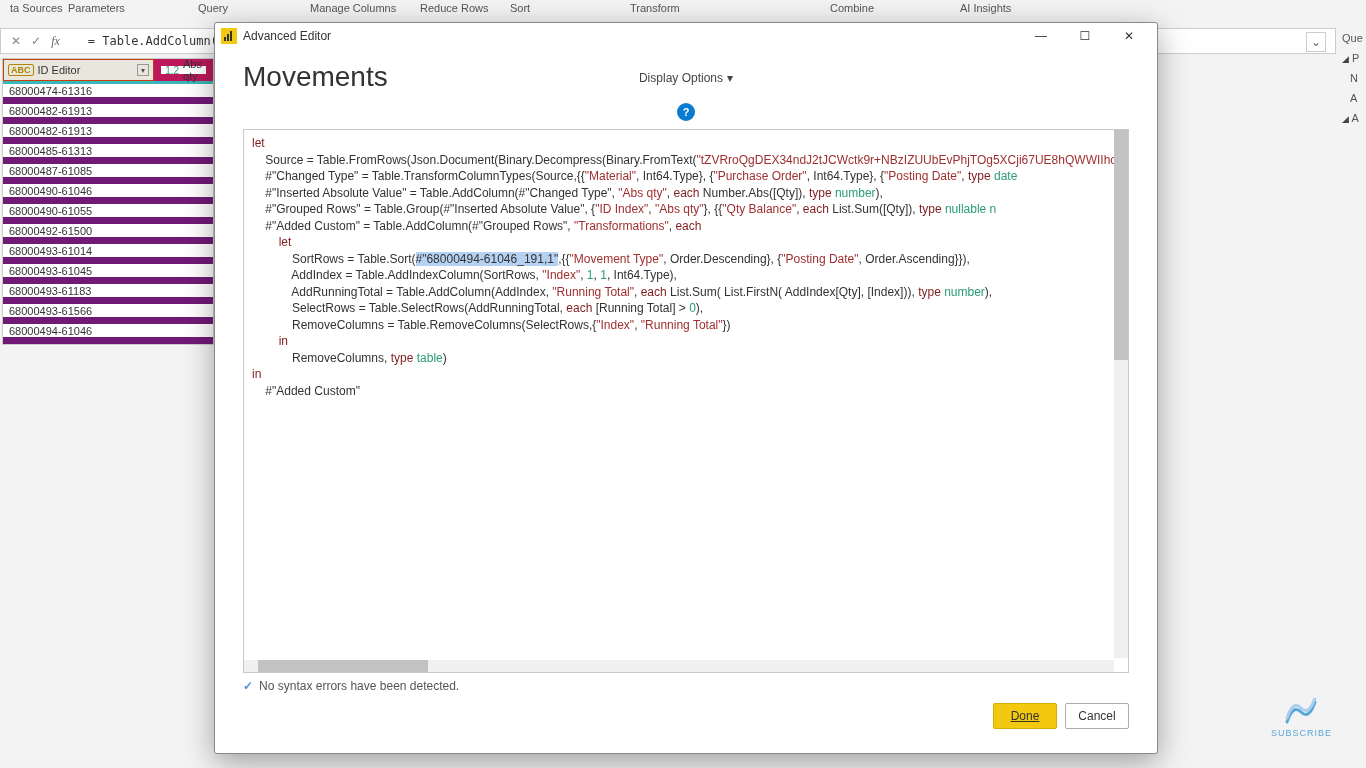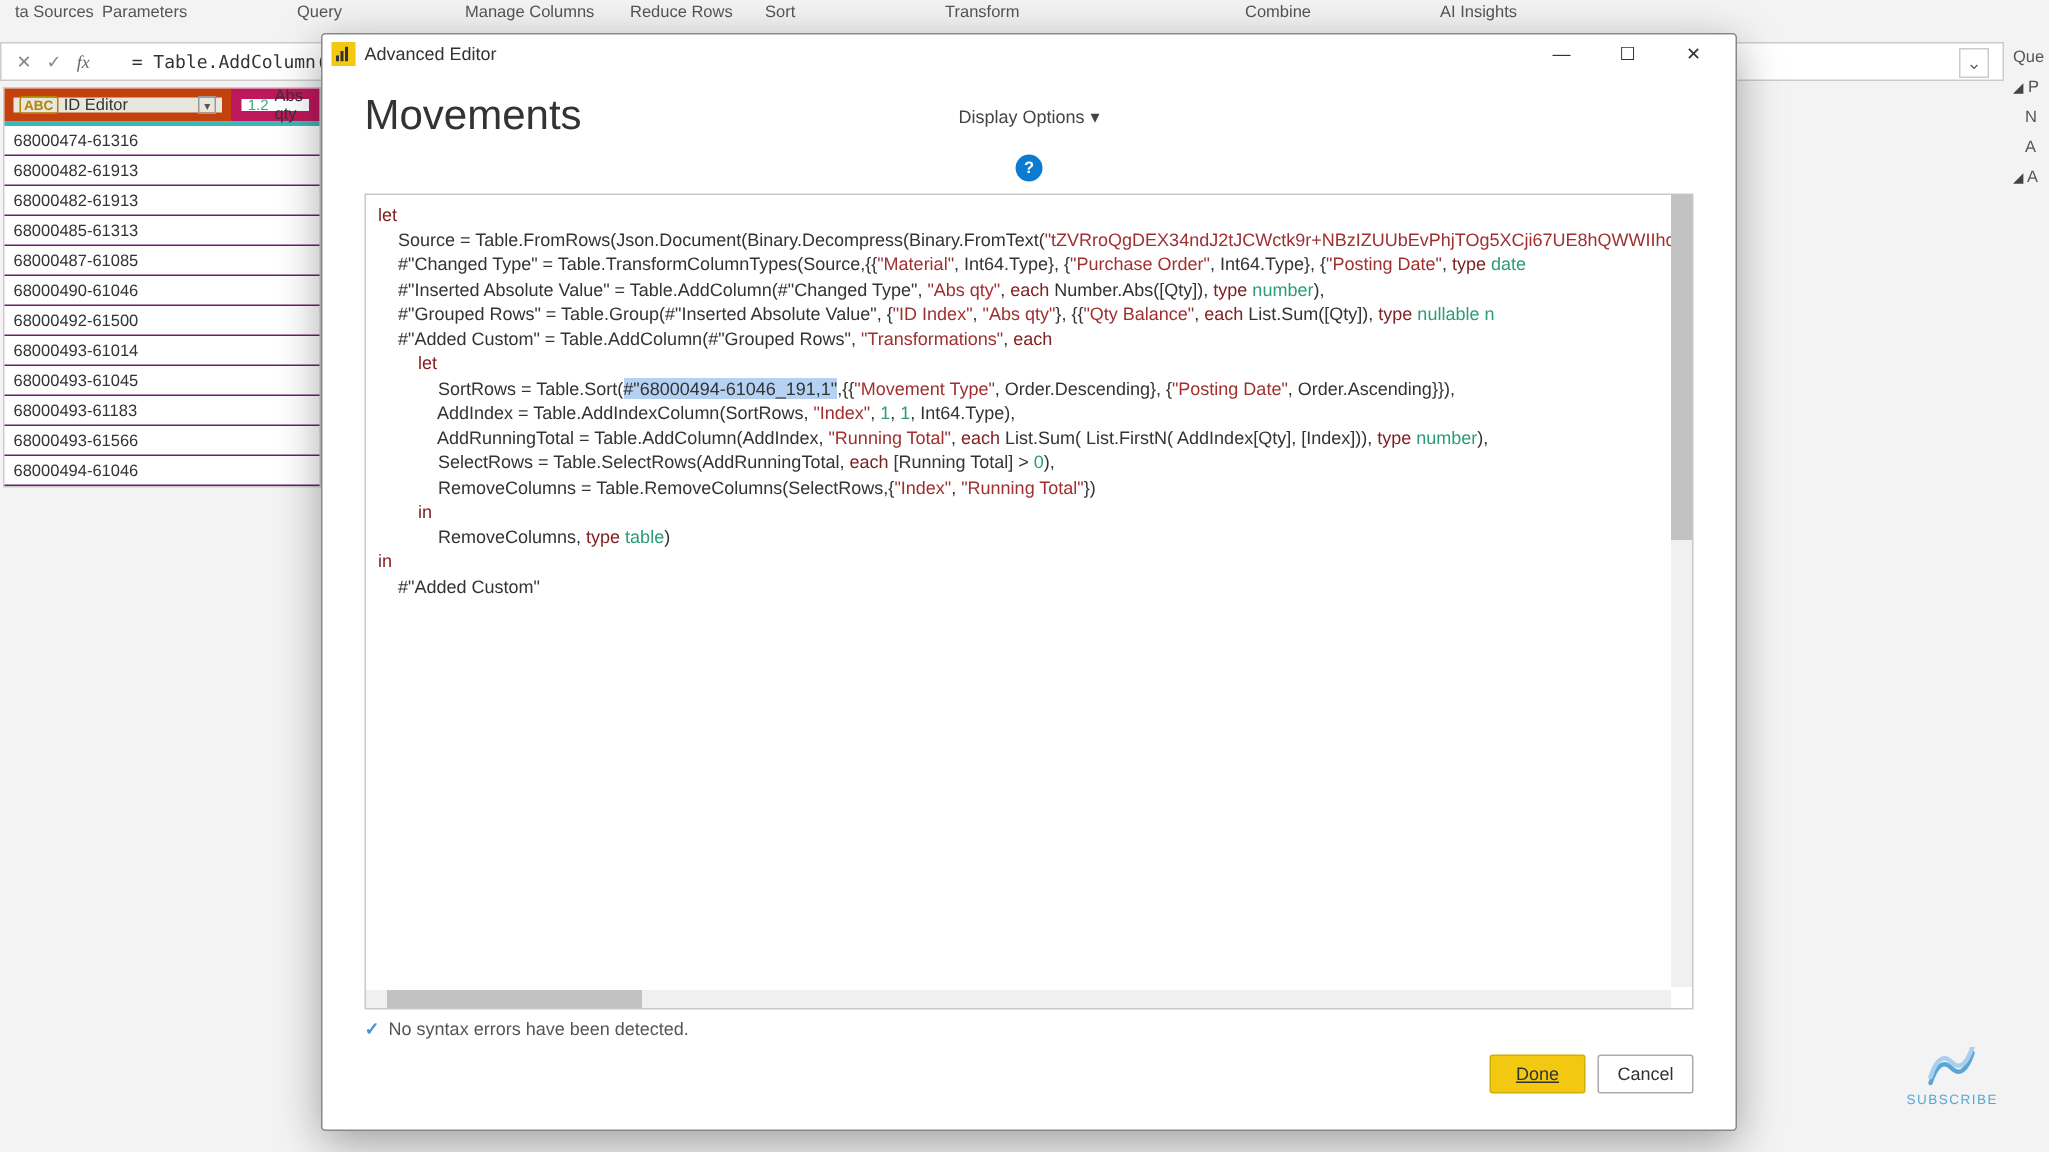--- a/index.html
+++ b/index.html
@@ -11,26 +11,26 @@
 
   
   .formula-bar { position: absolute; top: 28px; left: 0; right: 30px; height: 26px; display: flex; align-items: center; background: #fff; border: 1px solid #ccc; }
   .formula-bar .fb-tools { display: flex; align-items: center; gap: 10px; padding: 0 10px; color: #888; }
   .formula-bar .fx { font-style: italic; font-family: serif; color: #666; }
   .formula-bar .fb-text { padding-left: 6px; font-family: Consolas, monospace; color: #333; font-size: 12px; margin-left: 12px; }
 
   
   .grid { position: absolute; top: 58px; left: 2px; width: 212px; border: 1px solid #ccc; background: #fff; }
   .grid-header { display: flex; }
-  .grid-header .col1 { width: 152px; background: #e9e7dd; border: 6px solid #c2410c; display: flex; align-items: center; height: 22px; padding: 0 4px; gap: 4px; font-size: 11px; color: #333; }
+  .grid-header .col1 { width: 152px; background: #e9e7dd; border: 1px solid #c2410c; display: flex; align-items: center; height: 22px; padding: 0 4px; gap: 4px; font-size: 11px; color: #333; }
   .grid-header .col1 .abc { color: #B08600; font-size: 9px; font-weight: bold; border:1px solid #B08600; padding:0 2px; border-radius:2px;}
   .grid-header .col1 .dd { margin-left: auto; width: 12px; height: 12px; border: 1px solid #999; display:flex; align-items:center; justify-content:center; font-size:8px; color:#555;}
   .grid-header .col2 { flex: 1; background: #fff; border: 7px solid #be185d; display: flex; align-items: center; height: 22px; padding: 0 4px; gap: 4px; font-size: 11px; }
   .grid-header .col2 .t12 { color: #3a7; font-size: 10px; }
-  .grid-row { height: 20px; border-bottom: 1px solid #701a75; display: flex; align-items: center; padding-left: 6px; font-size: 11px; color: #333; text-align: right; }
+  .grid-row { height: 20px; border-bottom: 7px solid #701a75; display: flex; align-items: center; padding-left: 6px; font-size: 11px; color: #333; text-align: right; }
   .underline-bar { height: 3px; background: #3bb7b7; }
 
   
   .rpane { position: absolute; right: 0; top: 28px; width: 26px; height: 700px; background: #f3f3f3; color:#555; font-size:11px; }
   .rpane .lbl { padding: 4px 2px; }
   .rpane .tri { font-size: 9px; color: #444; }
 
   
   .modal-backdrop { position: absolute; inset: 0; }
   .modal { position: absolute; top: 22px; left: 214px; width: 944px; height: 732px; background: #fff; border: 1px solid #888; box-shadow: 0 8px 30px rgba(0,0,0,0.35); display: flex; flex-direction: column; border-radius: 3px; }
@@ -106,20 +106,21 @@
       <span>Abs qty</span>
     </div>
   </div>
   <div class="underline-bar"></div>
   <div class="grid-row">68000474-61316</div>
   <div class="grid-row">68000482-61913</div>
   <div class="grid-row">68000482-61913</div>
   <div class="grid-row">68000485-61313</div>
   <div class="grid-row">68000487-61085</div>
   <div class="grid-row">68000490-61046</div>
+  <div class="grid-row">68000490-61055</div>
   <div class="grid-row">68000492-61500</div>
   <div class="grid-row">68000493-61014</div>
   <div class="grid-row">68000493-61045</div>
   <div class="grid-row">68000493-61183</div>
   <div class="grid-row">68000493-61566</div>
   <div class="grid-row">68000494-61046</div>
 </div>
 
 <div class="rpane">
   <div class="lbl">Que</div>

